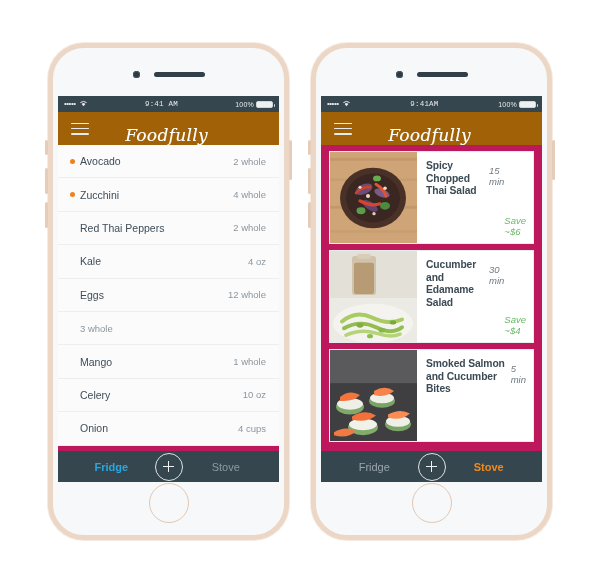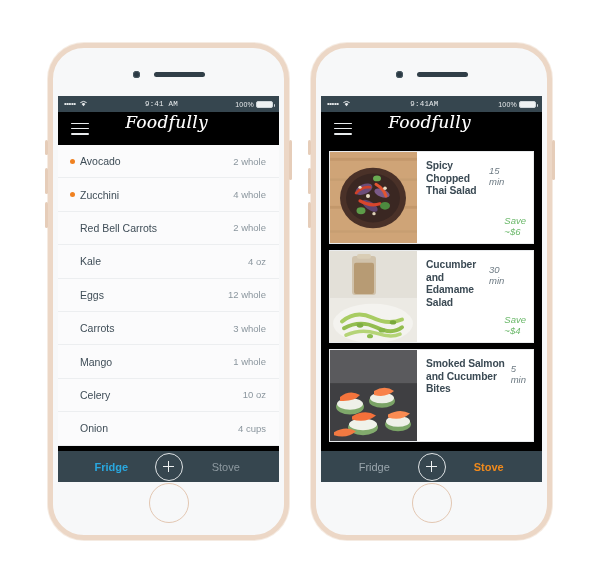--- a/index.html
+++ b/index.html
@@ -103,22 +103,22 @@
     padding: 1px;
   }
   .batt::after {
     content:""; position:absolute; right:-3px; top: 2px;
     width: 1.5px; height: 3px; background: #cfd6da; border-radius: 0 1px 1px 0;
   }
 
   
   .navbar {
     height: 33px;
-    background: #000000;
-    display: flex; align-items: flex-start;
+    background: #a16207;
+    display: flex; align-items: flex-end;
     position: relative;
   }
   .hamburger {
     position: absolute; left: 13px; top: 50%;
     transform: translateY(-50%);
     width: 18px; height: 12px;
     display: flex; flex-direction: column; justify-content: space-between;
     cursor: pointer;
   }
   .hamburger i { display:block; height: 1.6px; background: #e9ecee; border-radius: 1px; }
@@ -130,21 +130,21 @@
     font-size: 17px;
     letter-spacing: .3px;
     padding-right: 4px;
     text-shadow: .3px .3px 0 rgba(255,255,255,.35);
   }
 
   
   .content {
     position: absolute;
     top: 49px; bottom: 31px; left: 0; right: 0;
-    background: #000000;
+    background: #be185d;
     overflow: hidden;
   }
 
   
   .ing-row {
     height: 33.4px;
     display: flex; align-items: center;
     padding: 0 13px 0 12px;
     border-bottom: 1px solid #eceef0;
     background: #fbfbfc;
@@ -293,36 +293,35 @@
             </div>
             <div class="ing-row">
               <span class="ing-dot-wrap">
                 <span class="ing-dot"></span>
               </span>
               <span class="ing-name">Zucchini</span>
               <span class="ing-qty">4 whole</span>
             </div>
             <div class="ing-row">
               <span class="ing-dot-wrap"></span>
-              <span class="ing-name">Red Bell Carrots</span>
+              <span class="ing-name">Red Thai Peppers</span>
               <span class="ing-qty">2 whole</span>
             </div>
             <div class="ing-row">
               <span class="ing-dot-wrap"></span>
               <span class="ing-name">Kale</span>
               <span class="ing-qty">4 oz</span>
             </div>
             <div class="ing-row">
               <span class="ing-dot-wrap"></span>
               <span class="ing-name">Eggs</span>
               <span class="ing-qty">12 whole</span>
             </div>
             <div class="ing-row">
               <span class="ing-dot-wrap"></span>
-              <span class="ing-name">Carrots</span>
               <span class="ing-qty">3 whole</span>
             </div>
             <div class="ing-row">
               <span class="ing-dot-wrap"></span>
               <span class="ing-name">Mango</span>
               <span class="ing-qty">1 whole</span>
             </div>
             <div class="ing-row">
               <span class="ing-dot-wrap"></span>
               <span class="ing-name">Celery</span>

